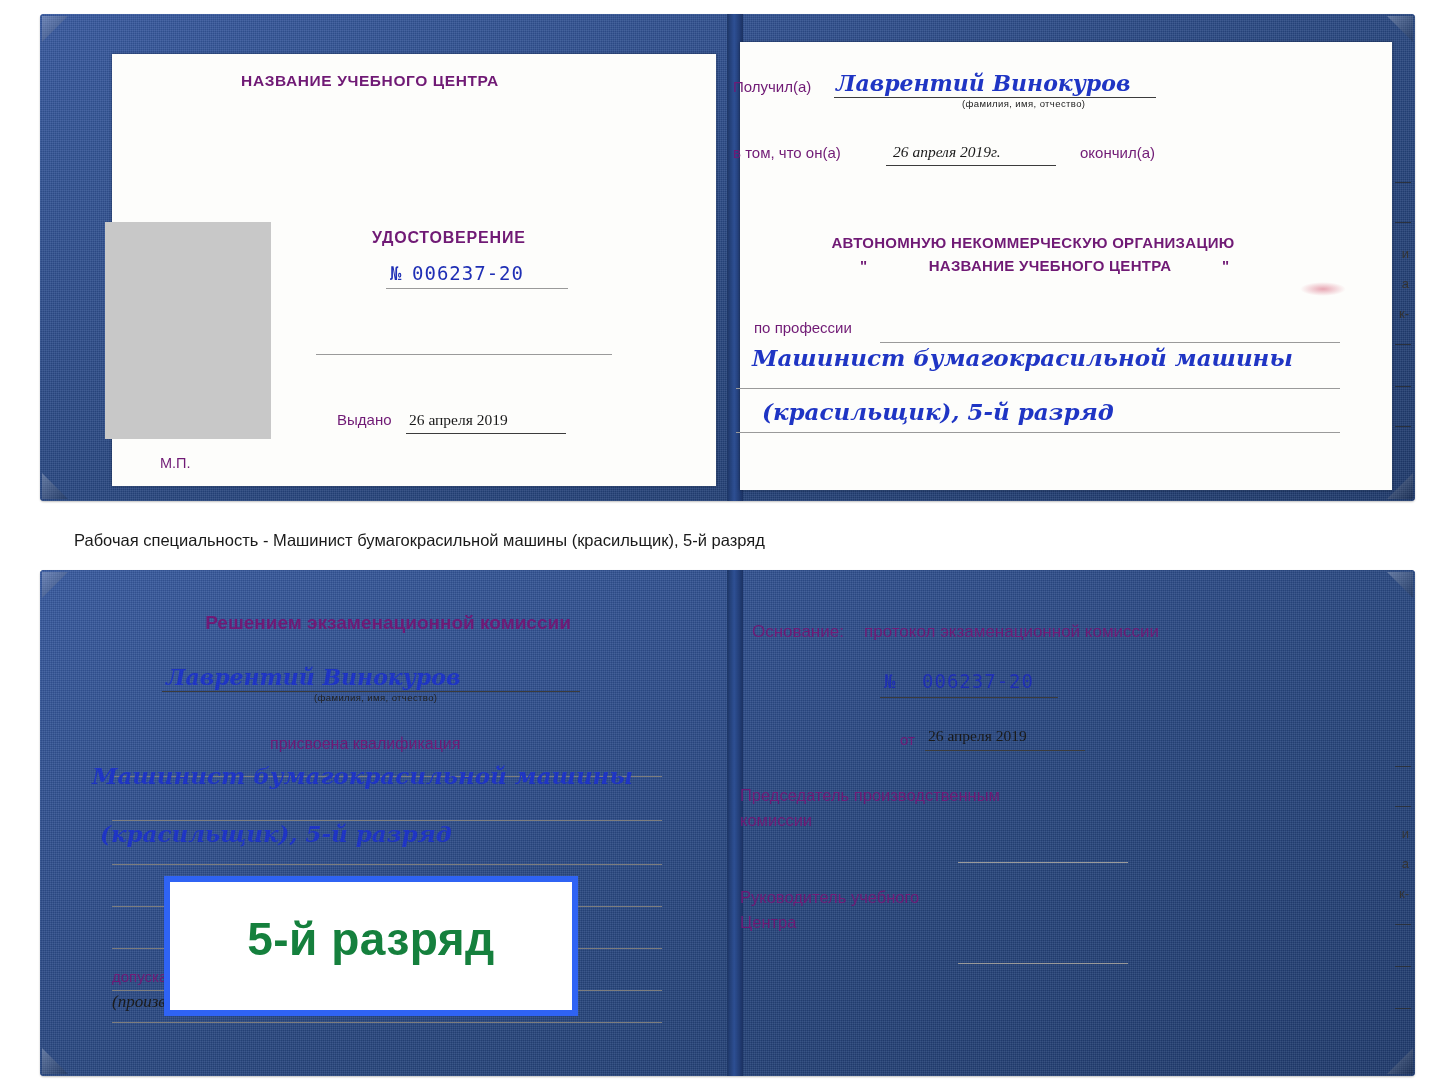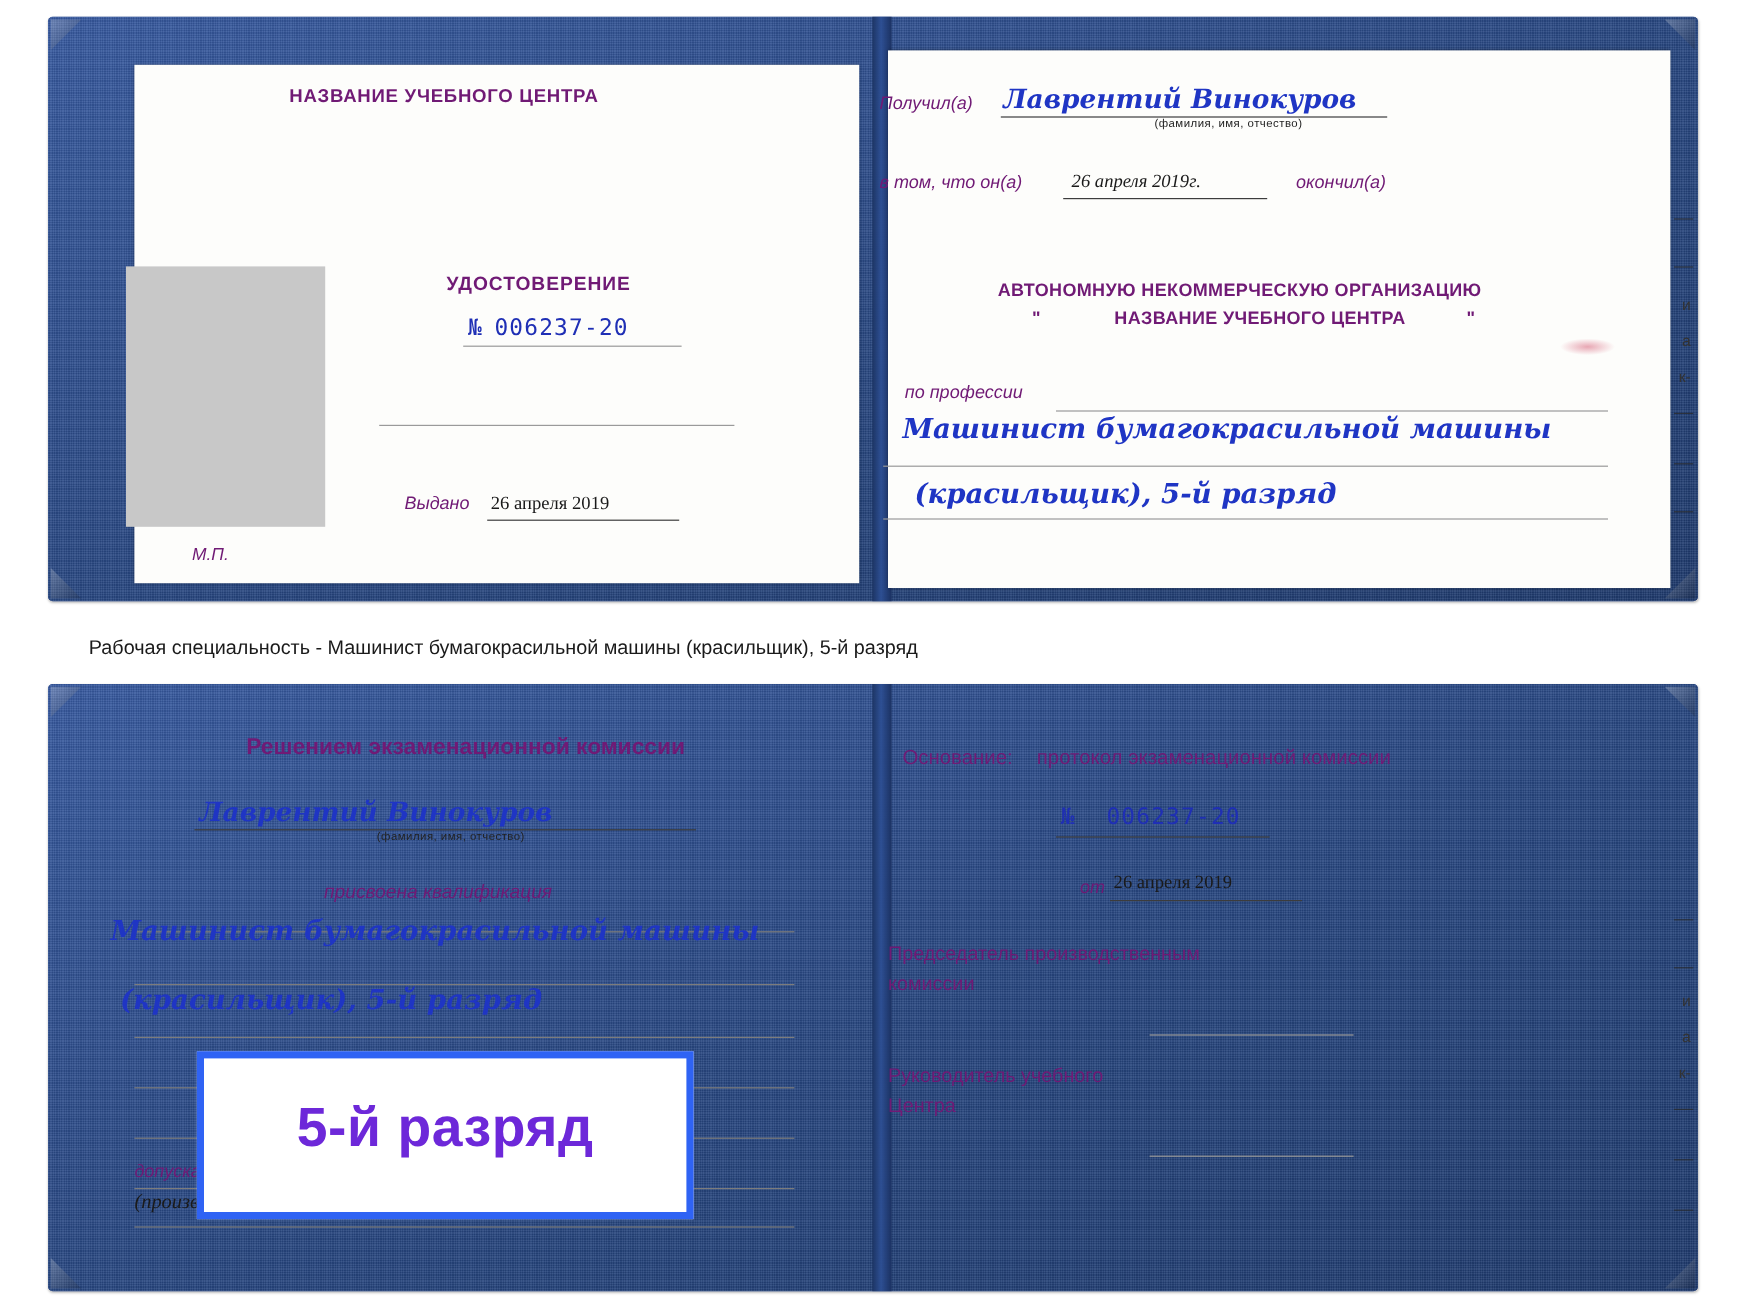--- a/index.html
+++ b/index.html
@@ -100,21 +100,21 @@
 
   
   .t { position: absolute; color: #701a75; }
   .bold { font-weight: bold; }
   .center { text-align: center; }
   .caps-title {
     font-size: 15.5px;
     font-weight: bold;
     letter-spacing: 0.6px;
   }
-  .label { font-size: 15px; font-style: italic; }
+  .label { font-size: 15px; }
   .tiny { font-size: 9.5px; letter-spacing: .4px; color: #222; }
 
   
   .ink {
     color: #1f35c4;
     font-family: "DejaVu Serif", serif;
     font-style: italic;
     font-weight: bold;
   }
   .ink-num {
@@ -160,21 +160,21 @@
     height: 140px;
     box-sizing: border-box;
   }
   .highlight-box .hb-text {
     position: absolute;
     left: 0; right: 0;
     top: 30px;
     text-align: center;
     font-size: 46px;
     font-weight: bold;
-    color: #6d28d9;
+    color: #15803d;
     letter-spacing: 0.5px;
   }
 
   
   .caption {
     position: absolute;
     left: 74px;
     top: 531px;
     font-size: 16.5px;
     color: #1a1a1a;

